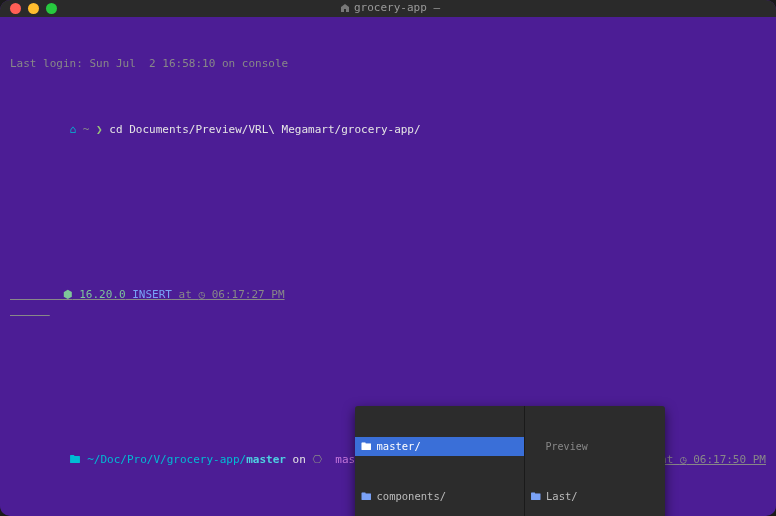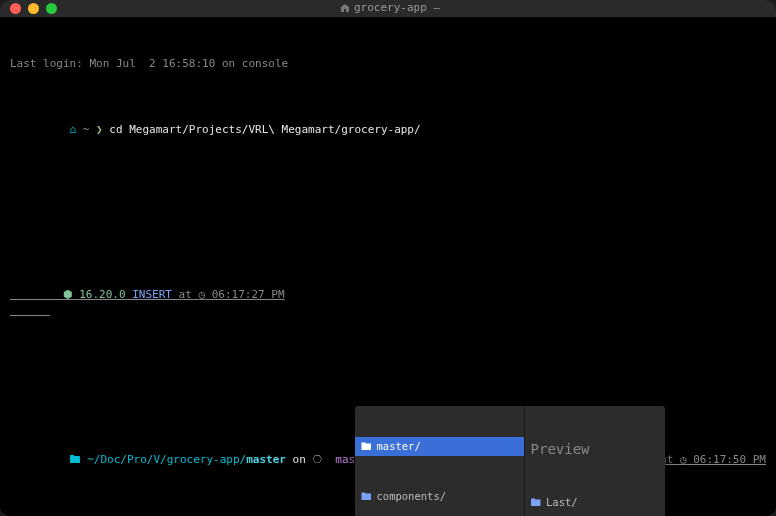--- a/index.html
+++ b/index.html
@@ -9,21 +9,21 @@
     font-size: 11px;
     line-height: 1.5;
     color: #ccc;
     width: 776px;
     height: 516px;
     overflow: hidden;
   }
   .window {
     width: 776px;
     height: 516px;
-    background: #000000;
+    background: #4c1d95;
     border-radius: 10px;
     overflow: hidden;
     display: flex;
     flex-direction: column;
   }
   .titlebar {
     height: 22px;
     background: #2a2a2a;
     display: flex;
     align-items: center;
@@ -93,46 +93,46 @@
     padding: 1.5px 6px;
     display: flex;
     align-items: center;
     gap: 5px;
     color: #bbb;
   }
   .popup-row.selected { background: #3a6fd8; color: #fff; }
   .popup-row.selected .fo { color: #fff; }
   .fo { color: #7aa2f7; }
   .popup-header {
-    padding: 2px 6px;
+    padding: 2px 21px;
     color: #888;
-    font-size: 14px;
+    font-size: 10px;
   }
 </style>
 </head>
 <body>
 
 <div class="window">
   <div class="titlebar">
     <div class="tl-dot tl-red"></div>
     <div class="tl-dot tl-yellow"></div>
     <div class="tl-dot tl-green"></div>
     <div class="title">
       <svg width="10" height="10" viewBox="0 0 10 10">
           <path d="M1 9 L1 4 L5 1 L9 4 L9 9 L6 9 L6 6 L4 6 L4 9 Z" fill="#999"></path>
         </svg>
       <span>grocery-app —</span>
     </div>
   </div>
 
   <div class="term">
-    <div class="line"><span class="l-left gray">Last login: Mon Jul  2 16:58:10 on console</span></div>
+    <div class="line"><span class="l-left gray">Last login: Sun Jul  2 16:58:10 on console</span></div>
     <div class="line">
       <span class="l-left">
-        <span class="apple"></span> <span class="home">⌂</span> <span class="gray">~</span> <span class="arrow">❯</span> <span class="white">cd Megamart/Projects/VRL\ Megamart/grocery-app/</span>
+        <span class="apple"></span> <span class="home">⌂</span> <span class="gray">~</span> <span class="arrow">❯</span> <span class="white">cd Documents/Preview/VRL\ Megamart/grocery-app/</span>
       </span>
     </div>
     <div class="line">&nbsp;</div>
 
     
     <div class="line">
       <span class="l-right">
         <span class="node-icon">⬢</span><span class="brgreen"> 16.20.0</span><span class="insert"> INSERT</span><span class="gray"> at </span><span class="clock">◷</span><span class="gray"> 06:17:27 PM</span>
       </span>
     </div>

